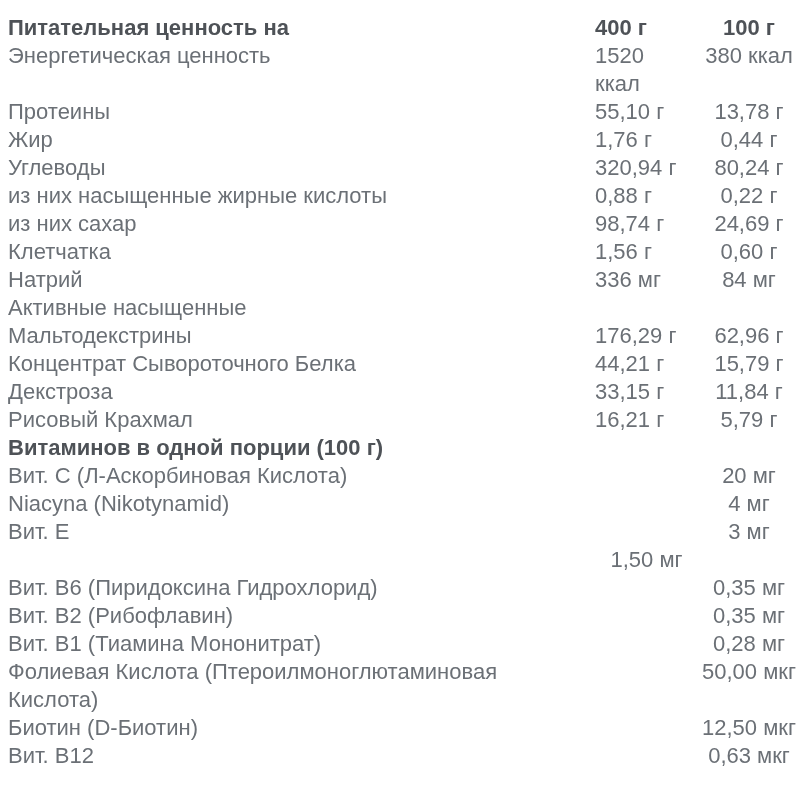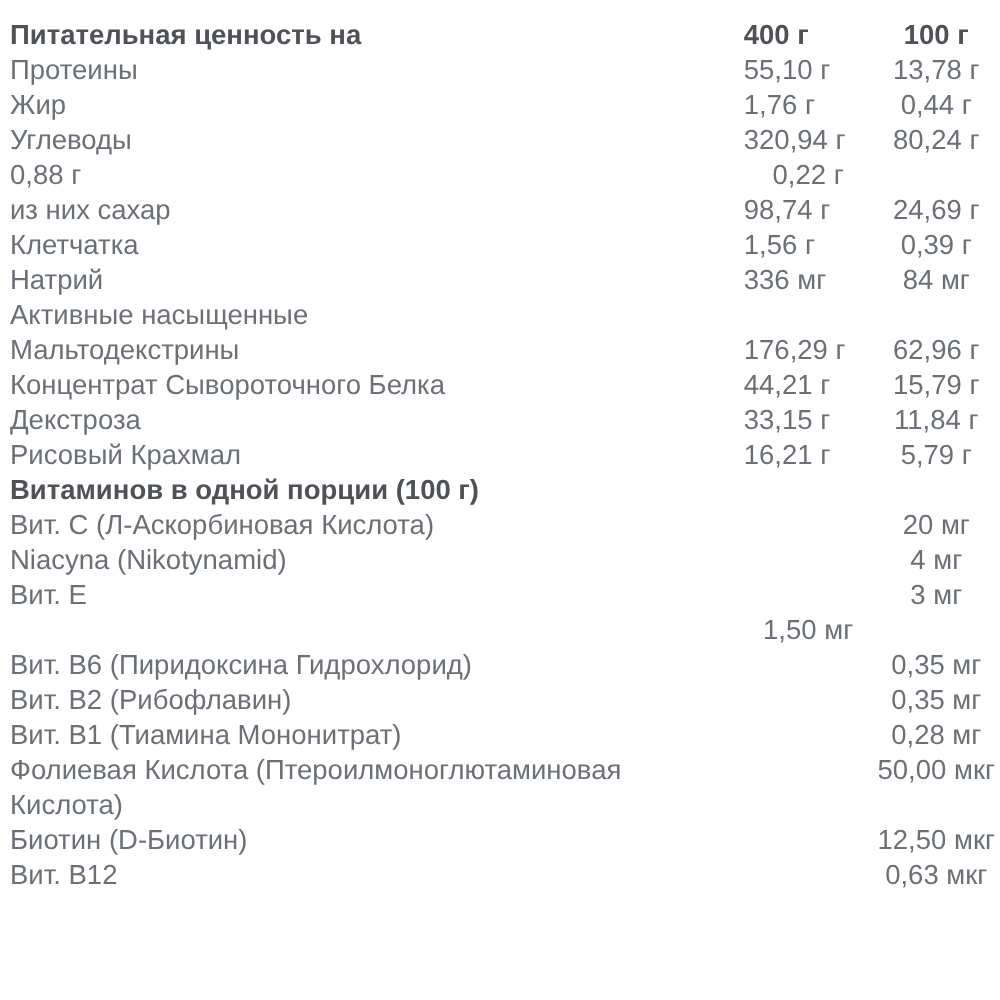--- a/index.html
+++ b/index.html
@@ -43,54 +43,61 @@
 </head>
 <body>
 
 <div class="nutrition-table">
   <div class="row bold">
     <div class="cell-label">Питательная ценность на</div>
     <div class="cell-v400">400 г</div>
     <div class="cell-v100">100 г</div>
   </div>
 
+  <div class="row">
+    <div class="cell-label">Энергетическая ценность</div>
+    <div class="cell-v400">1520
+ккал</div>
+    <div class="cell-v100">380 ккал</div>
+  </div>
 
   <div class="row">
     <div class="cell-label">Протеины</div>
     <div class="cell-v400">55,10 г</div>
     <div class="cell-v100">13,78 г</div>
   </div>
 
   <div class="row">
     <div class="cell-label">Жир</div>
     <div class="cell-v400">1,76 г</div>
     <div class="cell-v100">0,44 г</div>
   </div>
 
   <div class="row">
     <div class="cell-label">Углеводы</div>
     <div class="cell-v400">320,94 г</div>
     <div class="cell-v100">80,24 г</div>
   </div>
 
   <div class="row">
+    <div class="cell-label">из них насыщенные жирные кислоты</div>
     <div class="cell-v400">0,88 г</div>
     <div class="cell-v100">0,22 г</div>
   </div>
 
   <div class="row">
     <div class="cell-label">из них сахар</div>
     <div class="cell-v400">98,74 г</div>
     <div class="cell-v100">24,69 г</div>
   </div>
 
   <div class="row">
     <div class="cell-label">Клетчатка</div>
     <div class="cell-v400">1,56 г</div>
-    <div class="cell-v100">0,39 г</div>
+    <div class="cell-v100">0,60 г</div>
   </div>
 
   <div class="row">
     <div class="cell-label">Натрий</div>
     <div class="cell-v400">336 мг</div>
     <div class="cell-v100">84 мг</div>
   </div>
 
   <div class="row">
     <div class="cell-label">Активные насыщенные</div>

